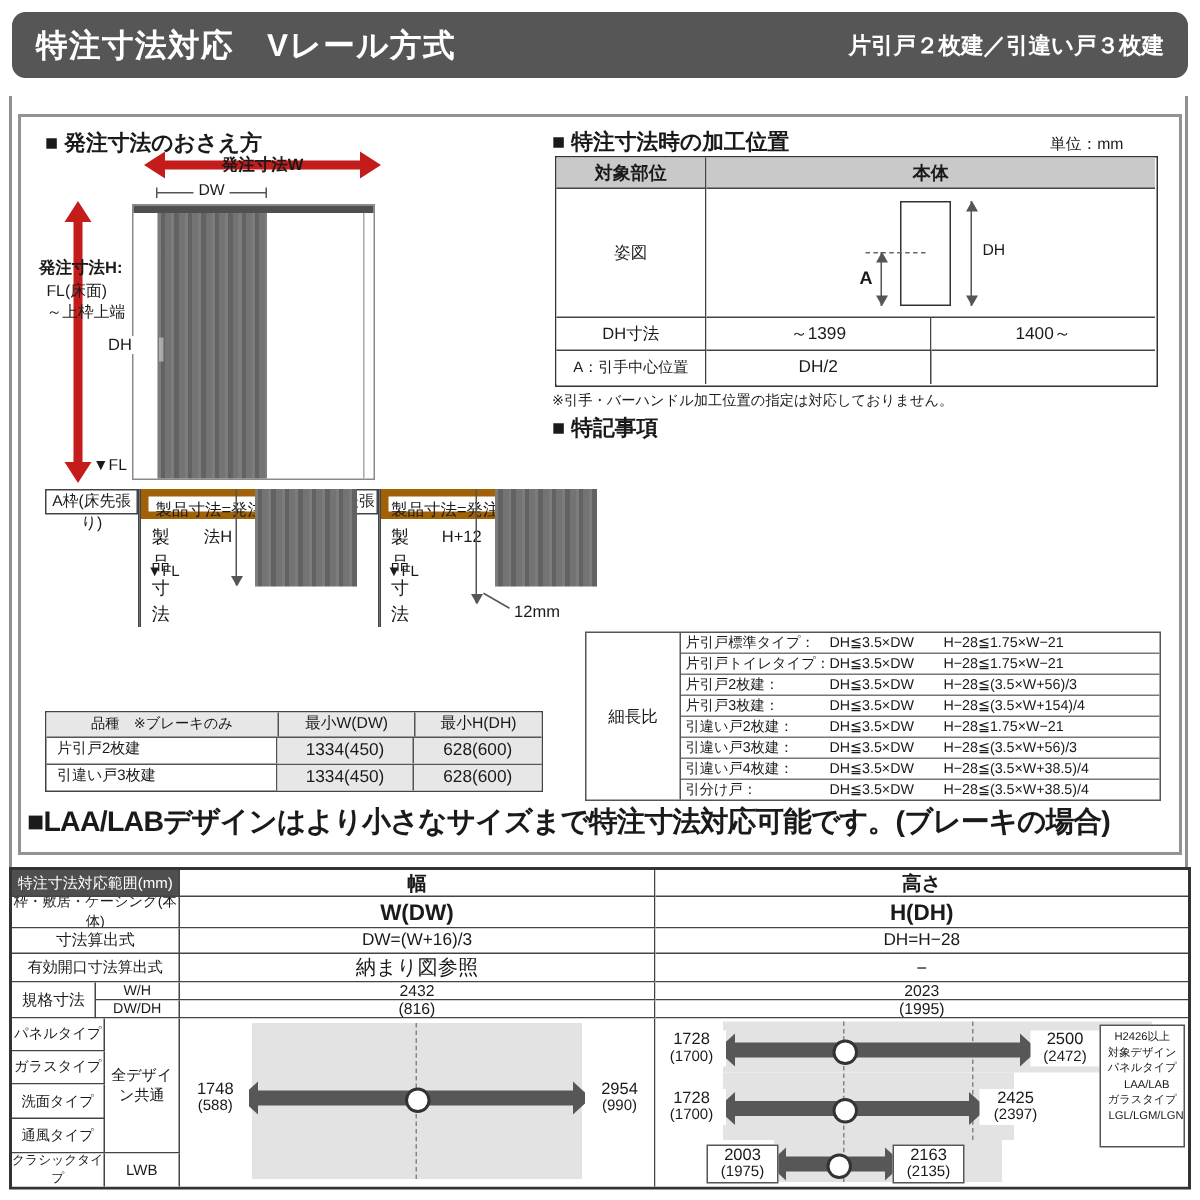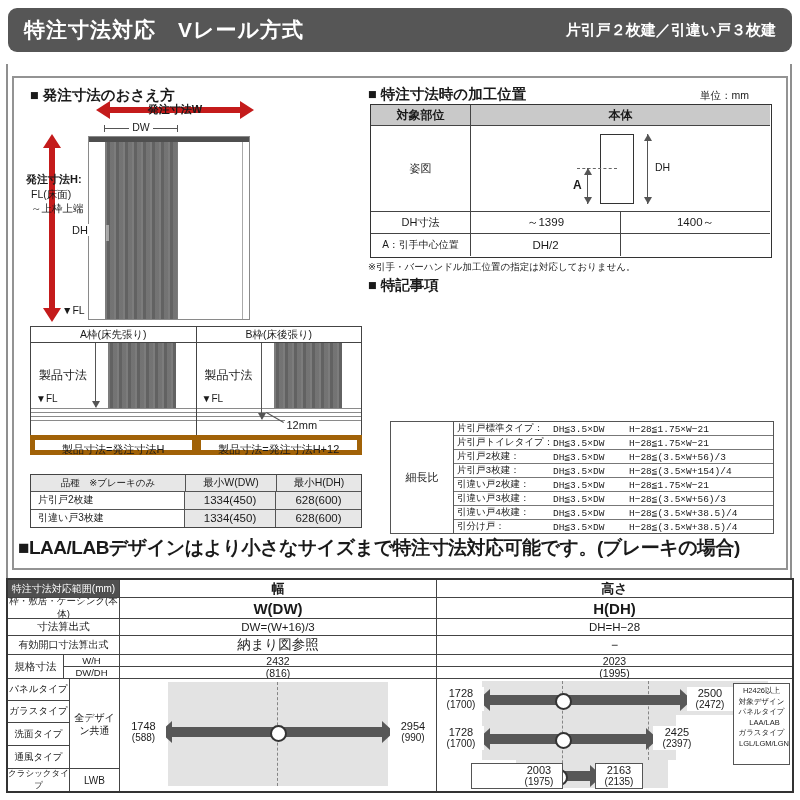--- a/index.html
+++ b/index.html
@@ -29,34 +29,34 @@
   .rtri{position:absolute;width:0;height:0;border:9px solid transparent;}
   .rtri.l{border-left:0;border-right:14px solid #c41b1b;}
   .rtri.r{border-right:0;border-left:14px solid #c41b1b;}
   .rtri.u{border-top:0;border-bottom:14px solid #c41b1b;}
   .rtri.d{border-bottom:0;border-top:14px solid #c41b1b;}
   
   .wood{background:#6f6f6f;background-image:repeating-linear-gradient(90deg,rgba(255,255,255,.09) 0 2px,rgba(0,0,0,.12) 2px 5px,rgba(255,255,255,.03) 5px 9px);}
   .floor{background:repeating-linear-gradient(180deg,#8a8a8a 0,#8a8a8a 1px,#fff 1px,#fff 4px);}
   
   #frame-diagrams{position:absolute;left:16px;top:248px;width:332px;height:129px;display:flex;}
-  .fcol{width:169px;display:flex;flex-direction:column;box-sizing:border-box;}
+  .fcol{width:169px;display:flex;box-sizing:border-box;}
   .fcol+.fcol{margin-left:-1px;}
   .fc-title{height:17px;line-height:15px;text-align:center;font-size:10.5px;border:1px solid #444;box-sizing:border-box;background:#fff;}
   .fc-body{position:relative;height:92px;border-left:1px solid #444;border-right:1px solid #444;box-sizing:border-box;background:#fff;}
   .fc-form{height:20px;line-height:18px;text-align:center;font-size:11px;border:5px solid #a16207;box-sizing:border-box;}
   
   .mt-cell{position:absolute;box-sizing:border-box;border-right:1px solid #444;border-bottom:1px solid #444;
     display:flex;align-items:center;justify-content:center;background:#fff;}
   .hdr-gray{background:#c9c9c9;font-weight:bold;}
   
   #slender-table{position:absolute;left:376px;top:343px;width:384px;border:1px solid #555;display:flex;box-sizing:border-box;}
   .sl-label{width:62px;border-right:1px solid #555;display:flex;align-items:center;justify-content:center;font-size:11px;}
   .sl-rows{flex:1;display:flex;flex-direction:column;}
-  .sl-row{height:13px;display:flex;align-items:center;border-bottom:1px solid #777;font-size:9.5px;white-space:nowrap;font-family:Liberation Mono, monospace;}
+  .sl-row{height:13px;display:flex;align-items:center;border-bottom:1px solid #777;font-size:9.5px;white-space:nowrap;}
   .sl-row:last-child{border-bottom:none;}
   .sl-row .ty{width:96px;padding-left:3px;}
   .sl-row .f1{width:76px;}
   .sl-row .f2{flex:1;}
   
   #range-table{position:absolute;left:6px;top:578px;width:788px;height:215px;border:2px solid #333;background:#fff;box-sizing:border-box;}
   .rc{position:absolute;box-sizing:border-box;border-right:1px solid #444;border-bottom:1px solid #444;
      display:flex;align-items:center;justify-content:center;background:#fff;overflow:hidden;text-align:center;}
   .gray{position:absolute;background:#e3e3e3;}
   .rbar{position:absolute;height:10px;background:#575757;}
@@ -320,21 +320,21 @@
           <div>1728</div>
           <div class="sub">(1700)</div>
         </div>
       <div class="rlab" style="left:216px;top:47px;width:48px;">
           <div>2425</div>
           <div class="sub">(2397)</div>
         </div>
 
       <div class="rbar" style="left:87px;top:92px;width:66px;"></div>
       <div class="dot" style="left:114px;top:90px;"></div>
-      <div class="rlab box" style="left:34px;top:84px;width:46px;padding-left:44px;">
+      <div class="rlab box" style="left:34px;top:84px;width:46px;">
           <div>2003</div>
           <div class="sub">(1975)</div>
         </div>
       <div class="rlab box" style="left:158px;top:84px;width:46px;">
           <div>2163</div>
           <div class="sub">(2135)</div>
         </div>
 
       <div class="abs" style="left:296px;top:4px;width:57px;height:82px;border:1px solid #555;background:#fff;font-size:7.5px;line-height:1.4;padding:2px 2px;">
         <div>H2426以上</div>

